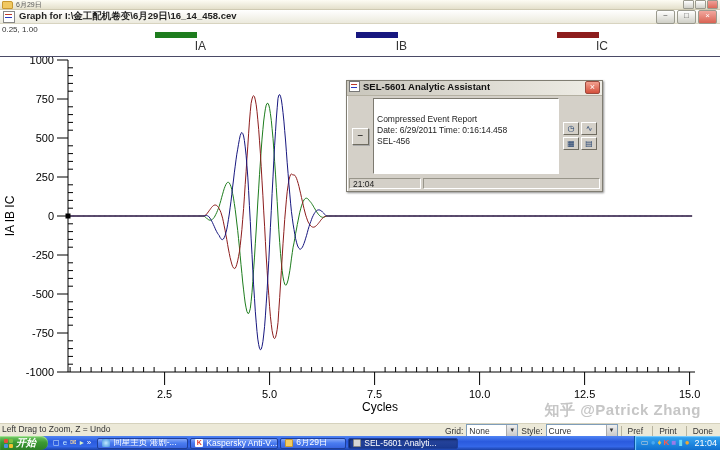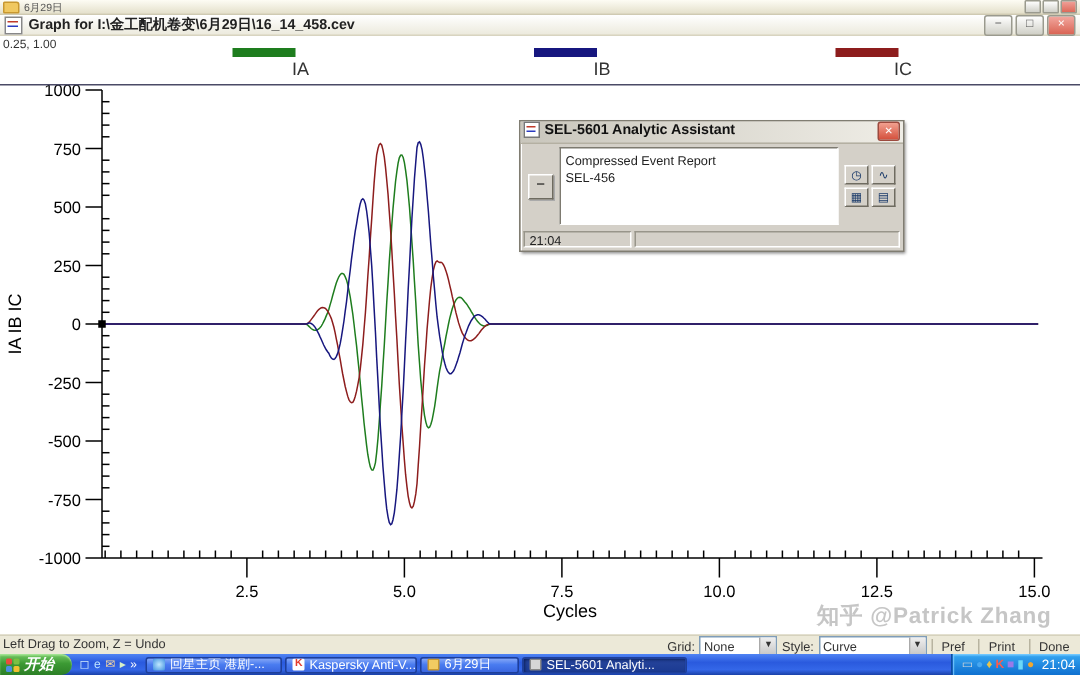--- a/index.html
+++ b/index.html
@@ -46,21 +46,21 @@
   .d-title .t{font-size:9.5px;font-weight:bold;color:#111;margin-left:3px;flex:1;white-space:nowrap;overflow:hidden}
   .d-close{width:13px;height:11px;border:1px solid #9c4a3e;border-radius:2px;background:linear-gradient(#f2a08f,#d4503c);
            color:#fff;font-size:9px;line-height:10px;text-align:center;flex:none}
   .d-menu{height:13px;display:flex;align-items:center;gap:10px;padding:0 5px;font-size:9.5px;color:#000}
   .menu-item{display:inline-block}
   .menu-item::first-letter{text-decoration:underline}
   .d-body{display:flex;align-items:center;gap:4px;padding:2px 5px 3px}
   .minus-btn{width:15px;height:15px;flex:none;background:#d4d0c8;border:1px solid;border-color:#fff #6e6b60 #6e6b60 #fff;
              font-size:10px;line-height:13px;text-align:center;box-shadow:1px 1px 0 #aaa}
   .listbox{flex:1;height:44px;background:#fff;border:1px solid;border-color:#7d7a70 #fff #fff #7d7a70;
-           font-size:8.5px;color:#222;padding:3px 3px;line-height:1.3;overflow:hidden}
+           font-size:8.5px;color:#222;padding:15px 3px;line-height:1.3;overflow:hidden}
   .tools{display:grid;grid-template-columns:16px 16px;grid-auto-rows:13px;gap:2px;flex:none}
   .tool-btn{background:#d4d0c8;border:1px solid;border-color:#fff #6e6b60 #6e6b60 #fff;
             font-size:8px;line-height:11px;text-align:center;color:#1a3a6a}
   .d-status{display:flex;gap:2px;padding:1px 2px 2px;font-size:8.5px;color:#222}
   .status-cell{border:1px solid;border-color:#98958a #fff #fff #98958a;height:11px;line-height:11px;padding:0 3px;box-sizing:border-box}
 
   
   .footer{left:0;top:423px;width:720px;height:13px;background:#ece9d8;border-top:1px solid #d6d2bd;
           display:flex;align-items:flex-start;box-sizing:border-box;z-index:6;font-size:8.5px;color:#333}
   .hint{margin-left:2px;white-space:nowrap}
@@ -269,20 +269,21 @@
       <i style="top:2px;background:#c03a2a"></i>
         <i style="top:5px;background:#2a3ac0"></i>
     </span>
     <span class="t">SEL-5601 Analytic Assistant</span>
     <span class="d-close">×</span>
   </div>
   <div class="d-body">
     <span class="minus-btn">−</span>
     <div class="listbox">
       <div>Compressed Event Report</div>
+      <div>Date: 6/29/2011  Time: 0:16:14.458</div>
       <div>SEL-456</div>
     </div>
     <div class="tools">
       <span class="tool-btn">◷</span>
       <span class="tool-btn">∿</span>
       <span class="tool-btn">▦</span>
       <span class="tool-btn">▤</span>
     </div>
   </div>
   <div class="d-status">

